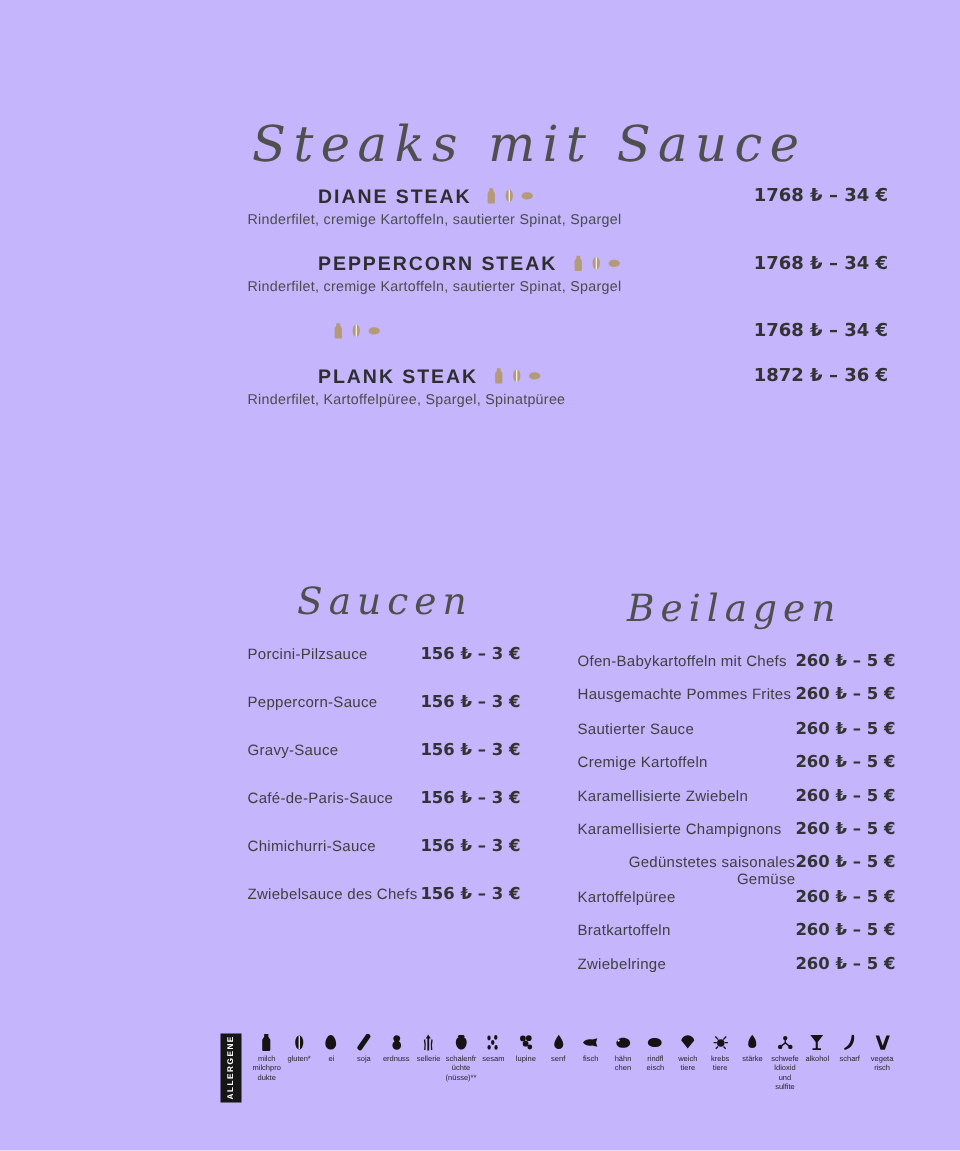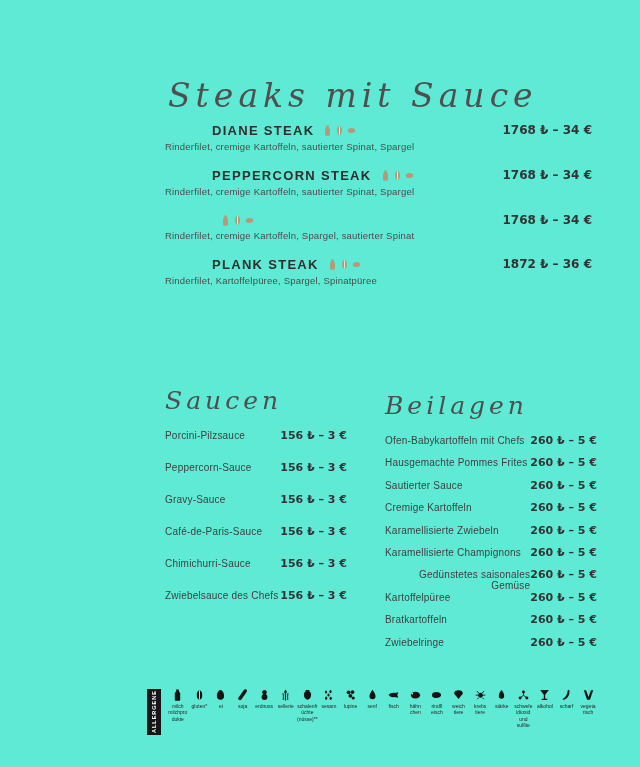--- a/index.html
+++ b/index.html
@@ -1,28 +1,28 @@
 <!DOCTYPE html>
 <html><head>
 <meta charset="utf-8">
 <style>
   html,body{margin:0;padding:0;background:#ffffff;}
   .page{
     position:relative;width:640px;height:767px;margin:0 auto;
-    background:#5eead4;overflow:hidden;
+    background:#c4b5fd;overflow:hidden;
     font-family:"Liberation Sans","DejaVu Sans",sans-serif;color:#3b3b3b;
   }
   
   .script-title{
     font-family:"DejaVu Serif","Liberation Serif",serif;
     font-style:italic;font-weight:400;color:#4f4f4f;
     letter-spacing:5px;white-space:nowrap;
   }
   .main-title{position:absolute;left:168px;top:76px;font-size:33px;}
-  .sub-title{font-size:25px;letter-spacing:4px;}
+  .sub-title{font-size:25px;letter-spacing:4px;margin-left:33px;}
 
   
   .steaks{position:absolute;left:165px;top:123px;width:427px;}
   .dish{margin-bottom:16px;}
   .dish-head{display:flex;margin-left:47px;}
   .dish-name{font-size:13px;font-weight:700;letter-spacing:1.3px;color:#2e2e2e;}
   .dish-icons{display:flex;gap:3px;margin-left:9px;align-items:center;}
   .dish-icons .ic svg{width:9px;height:11px;fill:#b49a77;display:block;}
   .dish-price{margin-left:auto;font-size:12px;font-weight:700;color:#333;white-space:nowrap;font-family:"DejaVu Sans",sans-serif;}
   .dish-desc{font-size:9.5px;color:#4c4c4c;margin-top:3px;letter-spacing:0.2px;}
@@ -130,21 +130,20 @@
               </svg>
             </span>
             <span class="ic">
               <svg viewBox="0 0 12 8">
                 <path d="M1 4.2C1 2.2 3 .8 5.7.8 8.9.8 11 2.3 11 4.1 11 6 8.9 7.3 6 7.3 3.1 7.3 1 6.1 1 4.2z"></path>
               </svg>
             </span>
           </span>
         <span class="dish-price">1768 ₺ – 34 €</span>
       </div>
-      <div class="dish-desc">Rinderfilet, cremige Kartoffeln, Spargel, sautierter Spinat</div>
     </div>
       <div class="dish">
       <div class="dish-head">
         <span class="dish-name">PLANK STEAK</span>
         <span class="dish-icons">
             <span class="ic">
               <svg viewBox="0 0 10 12">
                 <path d="M3.6 0.4h2.8v1.8l1.3 2v6.6a.9.9 0 0 1-.9.9H3.2a.9.9 0 0 1-.9-.9V4.2l1.3-2z"></path>
               </svg>
             </span>

